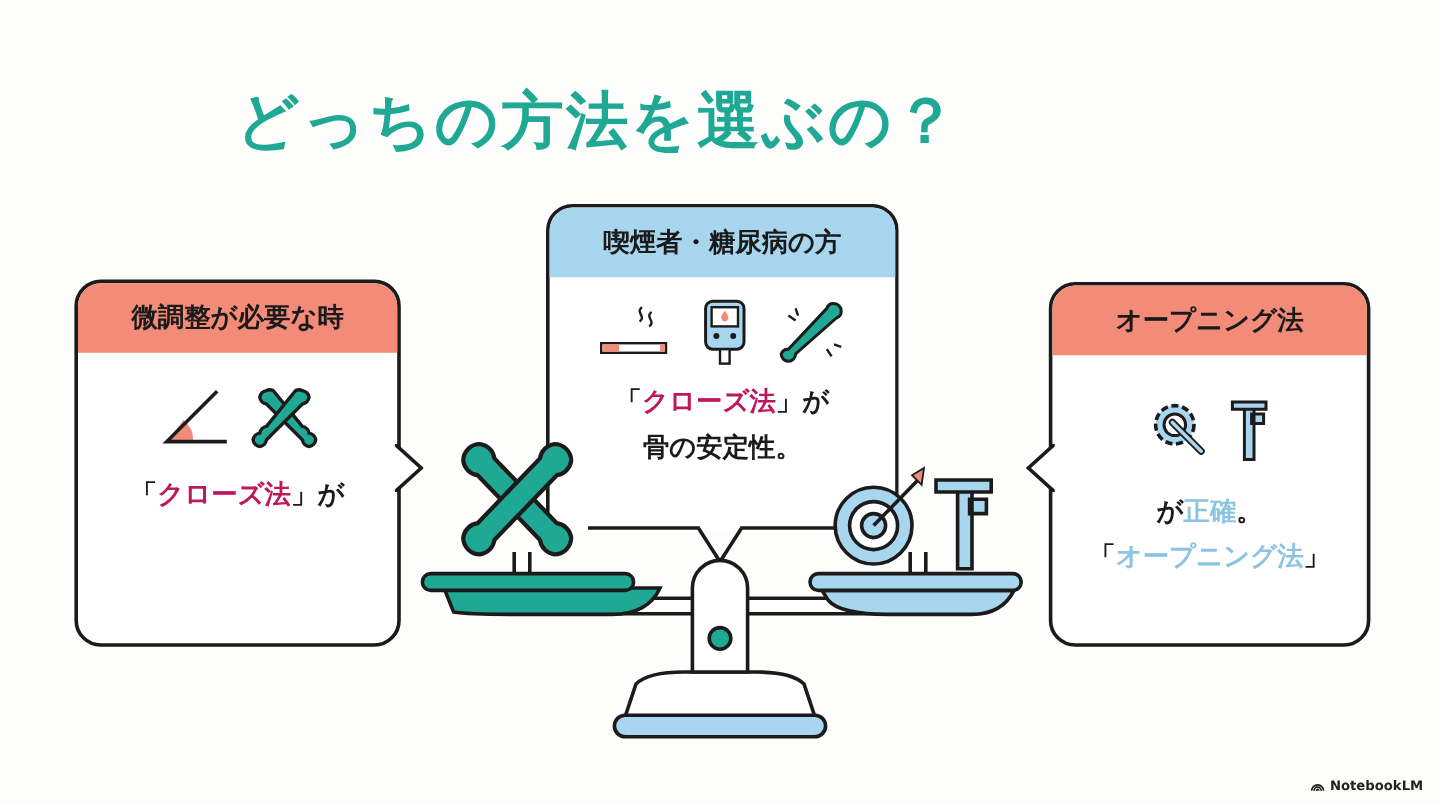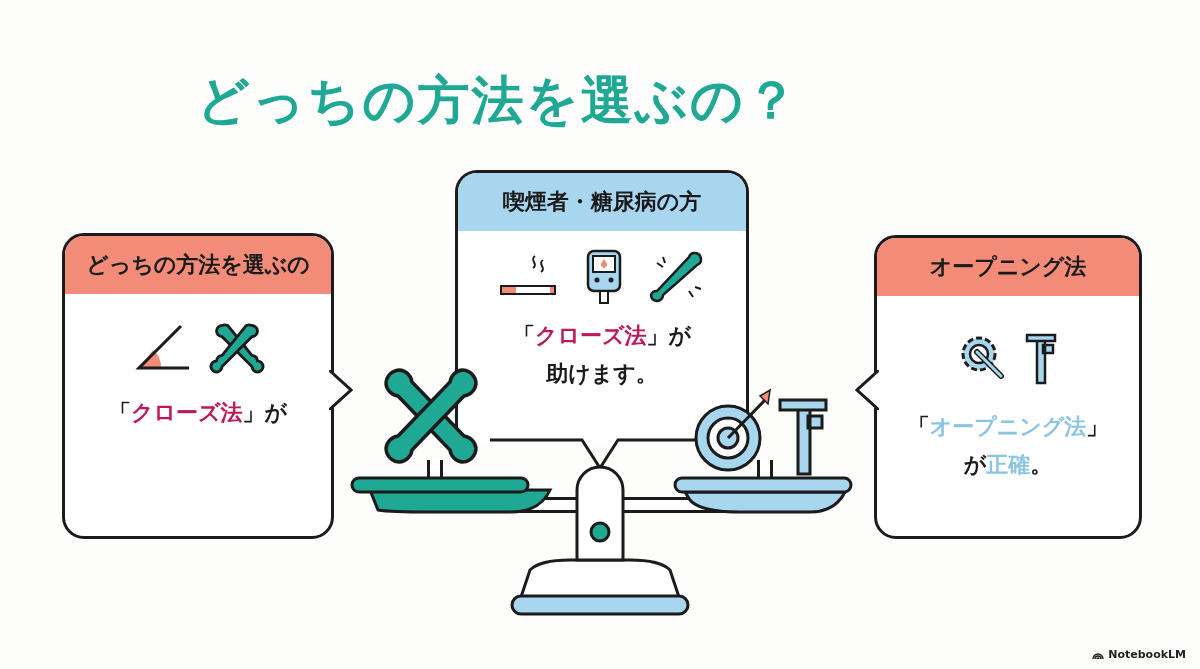--- a/index.html
+++ b/index.html
@@ -12,21 +12,21 @@
   .blue{color:#8cc4e4;}
   .icons{display:flex;justify-content:center;align-items:center;gap:18px;}
   .footer{position:absolute;right:14px;bottom:8px;font-size:11px;font-weight:bold;color:#222;display:flex;align-items:center;gap:4px;}
 </style>
 </head>
 <body>
 
 <div class="title">どっちの方法を選ぶの？</div>
 
 <div class="card" style="left:62px;top:233px;width:266px;height:300px;">
-  <div class="hdr" style="background:#f28c78;">どっちの方法を選ぶの</div>
+  <div class="hdr" style="background:#f28c78;">微調整が必要な時</div>
   <div class="icons" style="margin-top:22px;height:60px;">
     <svg width="60" height="52" viewBox="0 0 60 52">
       <path d="M8 48 L30 48 A22 22 0 0 0 22 30 Z" fill="#f28c78"></path>
       <path d="M50 6 L8 48 L58 48" fill="none" stroke="#1b1b1b" stroke-width="3"></path>
     </svg>
     <svg width="56" height="56" viewBox="0 0 60 60">
       <g stroke="#1b1b1b" stroke-width="3" fill="#1fa894">
         <path d="M14 8a7 7 0 0 0-6 6a7 7 0 0 0 6 6l32 32a7 7 0 0 0 6 6a7 7 0 0 0 6-6a7 7 0 0 0-6-6a7 7 0 0 0-6-6L20 8a7 7 0 0 0-6 0z"></path>
         <path d="M46 8a7 7 0 0 1 6 6a7 7 0 0 1-6 6L14 52a7 7 0 0 1-6 6a7 7 0 0 1-6-6a7 7 0 0 1 6-6a7 7 0 0 1 6-6L40 8a7 7 0 0 1 6 0z"></path>
       </g>
@@ -57,43 +57,43 @@
         <circle cx="26" cy="31" r="2.5" fill="#1b1b1b"></circle>
       <rect x="15" y="42" width="8" height="12" fill="#fff" stroke="#1b1b1b" stroke-width="2"></rect>
     </svg>
     <svg width="56" height="56" viewBox="0 0 56 56">
       <path d="M46 4a6 6 0 0 1 6 6a6 6 0 0 1-4 6L14 46a6 6 0 0 1-6 6a6 6 0 0 1-6-6a6 6 0 0 1 6-4L40 8a6 6 0 0 1 6-4z" fill="#1fa894" stroke="#1b1b1b" stroke-width="2.5"></path>
       <path d="M8 14l6 4M14 8l2 6M40 42l4 6M46 38l6 2" stroke="#1b1b1b" stroke-width="2"></path>
     </svg>
   </div>
   <div class="body" style="margin-top:10px;">
     <div><span>「</span><span class="teal">クローズ法</span><span>」が</span></div>
-    <div>助けます。</div>
+    <div>骨の安定性。</div>
   </div>
 </div>
 <svg style="position:absolute;left:490px;top:436px;" width="220" height="36" viewBox="0 0 220 36">
   <path d="M0 4 L92 4 L110 32 L128 4 L220 4" fill="none" stroke="#1b1b1b" stroke-width="3"></path>
 </svg>
 
 <div class="card" style="left:874px;top:235px;width:262px;height:298px;">
   <div class="hdr" style="background:#f28c78;">オープニング法</div>
   <div class="icons" style="margin-top:34px;height:56px;gap:14px;">
     <svg width="52" height="52" viewBox="0 0 52 52">
       <circle cx="22" cy="22" r="16" fill="#a9d6ef" stroke="#1b1b1b" stroke-width="3" stroke-dasharray="6 3"></circle>
       <circle cx="22" cy="22" r="9" fill="#fff" stroke="#1b1b1b" stroke-width="2.5"></circle>
       <path d="M20 20 L44 44" stroke="#1b1b1b" stroke-width="6" stroke-linecap="round"></path>
       <path d="M20 20 L44 44" stroke="#a9d6ef" stroke-width="3" stroke-linecap="round"></path>
     </svg>
     <svg width="36" height="54" viewBox="0 0 36 54">
       <path d="M4 4h28v6H4z M14 10h8v42h-8z M20 14h10v8H20z" fill="#a9d6ef" stroke="#1b1b1b" stroke-width="2.5"></path>
     </svg>
   </div>
   <div class="body" style="margin-top:22px;">
+    <div><span>が</span><span class="blue">正確</span><span>。</span></div>
     <div><span>「</span><span class="blue">オープニング法</span><span>」</span></div>
-    <div><span>が</span><span class="blue">正確</span><span>。</span></div>
   </div>
   <svg style="position:absolute;left:-22px;top:132px;" width="24" height="40" viewBox="0 0 24 40">
       <path d="M24 0 L2 20 L24 40" fill="#fff" stroke="#1b1b1b" stroke-width="3"></path>
     </svg>
 </div>
 
 <svg style="position:absolute;left:340px;top:360px;" width="520" height="260" viewBox="0 0 520 260">
 
   <path d="M180 240 L190 210 Q200 200 230 200 L290 200 Q320 200 330 210 L340 240 Z" fill="#fff" stroke="#1b1b1b" stroke-width="3"></path>
   <rect x="172" y="236" width="176" height="18" rx="9" fill="#a9d6ef" stroke="#1b1b1b" stroke-width="3"></rect>

